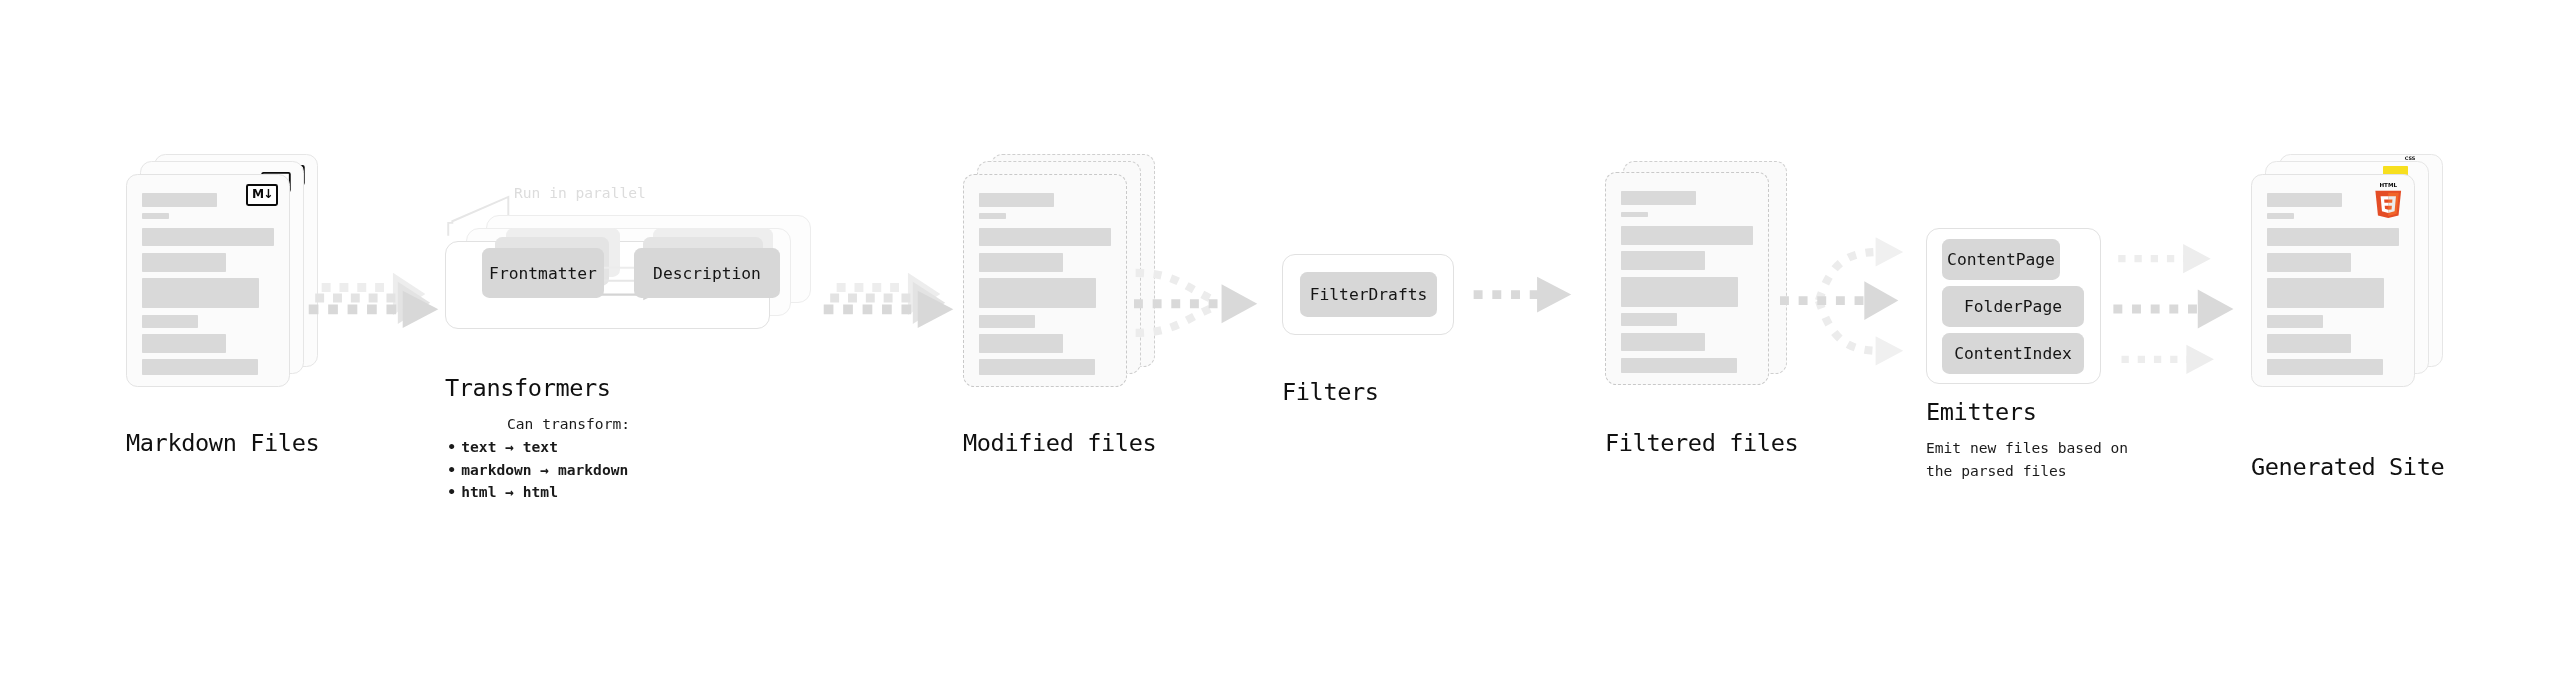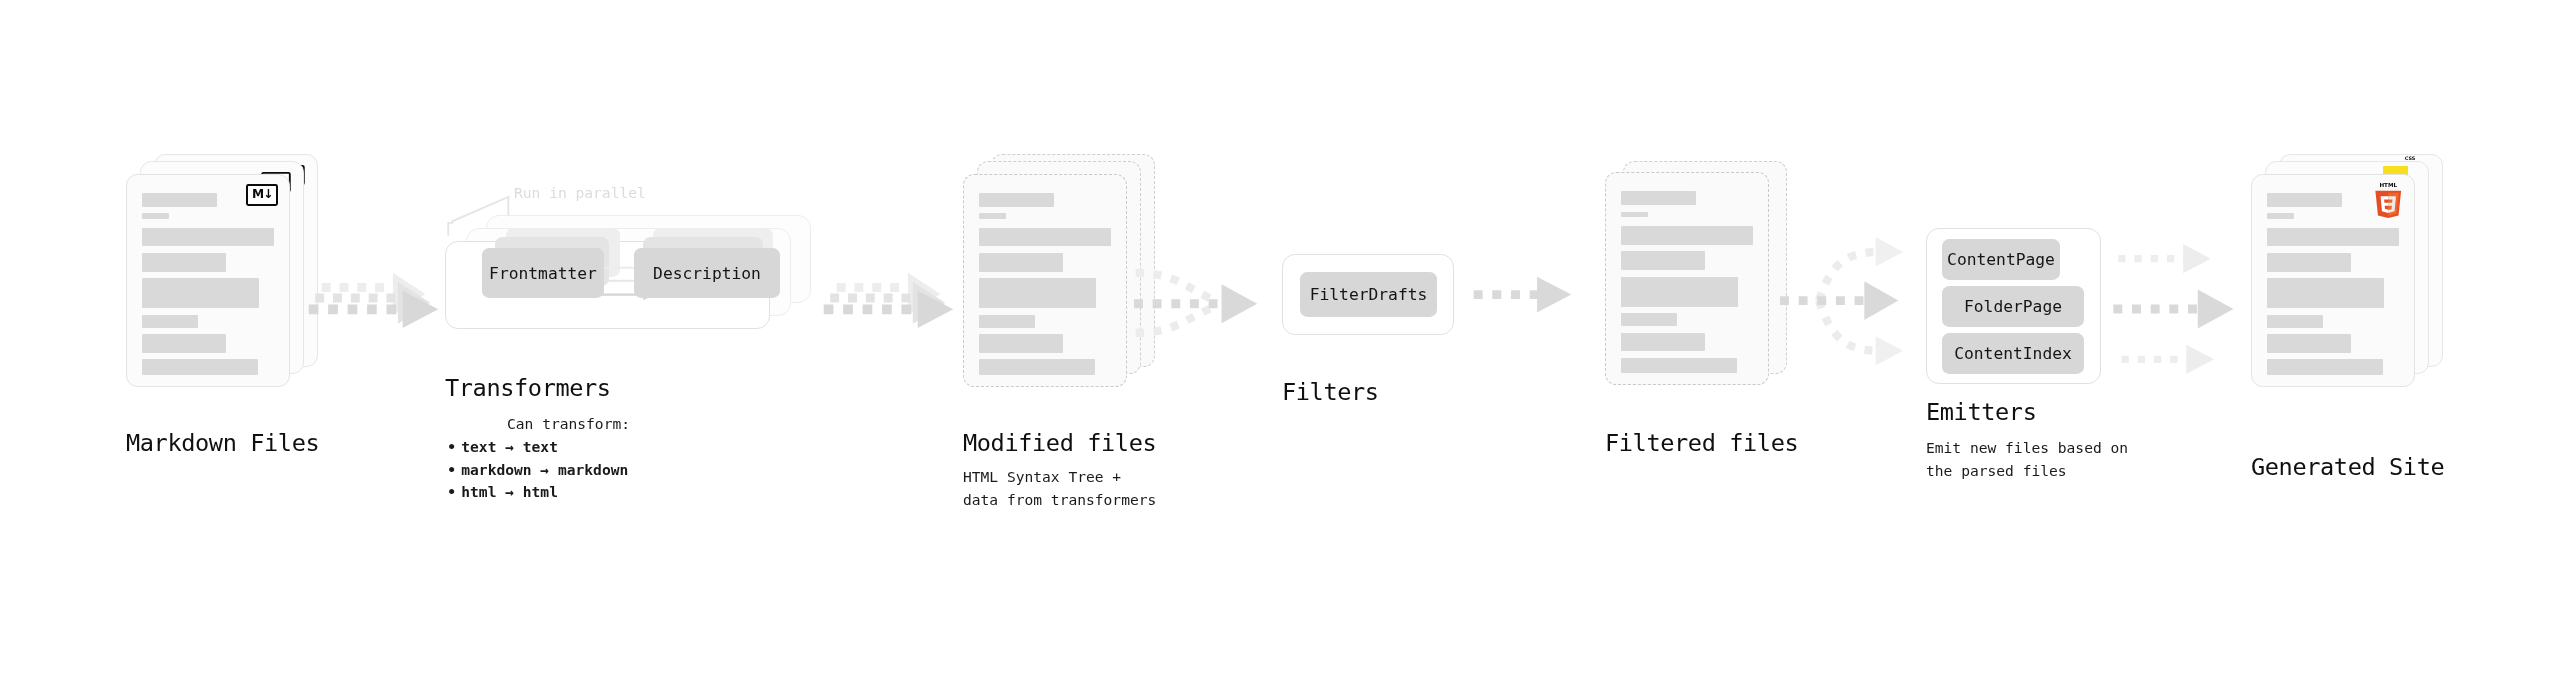--- a/index.html
+++ b/index.html
@@ -245,22 +245,20 @@
         <div class="bar b3"></div>
         <div class="bar b4"></div>
         <div class="bar b5"></div>
         <div class="bar b6"></div>
         <div class="bar b7"></div>
         <div class="bar b8"></div>
       </div>
     </div>
   </div>
   <div class="title" style="left:963px;top:429px;">Modified files</div>
-  <div class="subtitle" style="left:963px;top:466px;">HTML Syntax Tree +
-data from transformers</div>
 
   <svg class="deco" style="left:1134px;top:258px;width:150px;height:106px;" viewBox="0 0 185 130">
     <g fill="none" stroke="#ececec" stroke-width="10" stroke-dasharray="10 12">
       <path d="M2 18 C 52 18, 62 36, 104 54"></path>
       <path d="M2 92 C 52 92, 62 74, 104 58"></path>
     </g>
     <g fill="none" stroke="#d9d9d9" stroke-width="11" stroke-dasharray="11 12">
       <line x1="0" y1="56" x2="110" y2="56"></line>
     </g>
     <polygon points="108,32 152,56 108,80" fill="#d9d9d9"></polygon>

